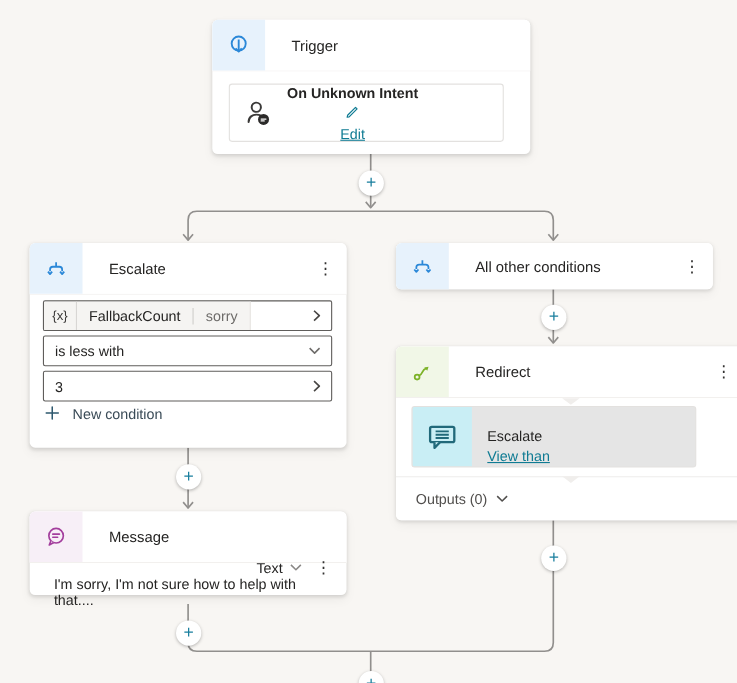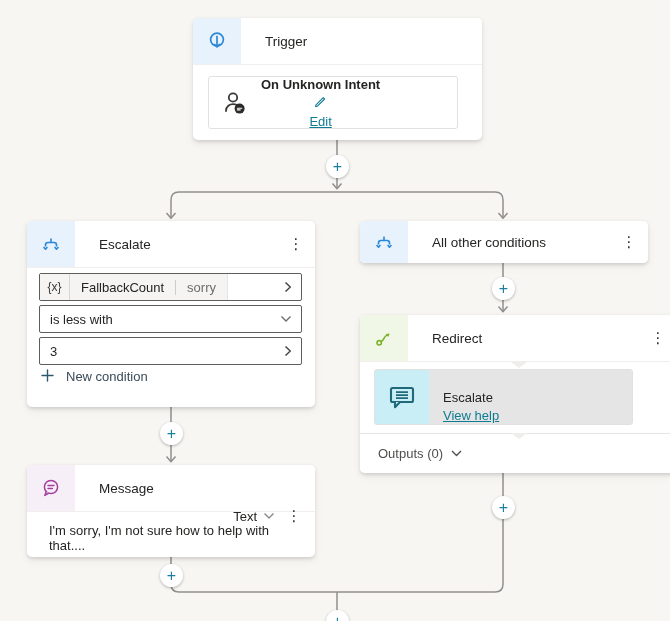--- a/index.html
+++ b/index.html
@@ -245,36 +245,36 @@
     <div class="redirect-card">
       <div class="escalate-cell">
         <svg width="28" height="27" viewBox="0 0 28 27" fill="none" stroke="#21697a" stroke-width="2.1" stroke-linejoin="round">
           <rect x="3" y="4" width="22" height="14" rx="1.5"></rect>
           <path d="M8 8.2 H20 M8 11.2 H20 M8 14.2 H20" stroke-width="1.7"></path>
           <path d="M7 18 V23.2 L12 18" fill="#c9eef5"></path>
         </svg>
       </div>
       <div class="rc-text">
         <div class="rc-title">Escalate</div>
-        <a class="link" style="display:inline-block;margin-top:3px;">View help</a>
+        <a class="link" style="display:inline-block;margin-top:3px;">View than</a>
       </div>
     </div>
 
     <span class="notch" style="top:118px;"></span>
     <div class="outputs-row">
       <span>Outputs (0)</span>
       <span style="display:flex;">
         <svg width="11" height="7" viewBox="0 0 11 7" fill="none">
             <path d="M1 1 L5.5 5.5 L10 1" stroke="#514f4d" stroke-width="1.4" stroke-linejoin="round"></path>
           </svg>
       </span>
     </div>
   </div>
 
-  <div class="node" style="left:27px;top:465px;width:288px;height:92px;">
+  <div class="node" style="left:27px;top:465px;width:288px;height:76px;">
     <div class="node-header">
       <div class="icon-cell icon-purple">
         <svg width="20" height="20" viewBox="0 0 20 20" fill="none" stroke="#a33e9d" stroke-width="1.5">
           <circle cx="10" cy="9" r="6.6"></circle>
           <path d="M5.2 13.8 L3.8 17.4 L7.8 15.1" fill="#f7eff7" stroke-linejoin="round"></path>
           <path d="M7 7.6 H13 M7 10.4 H11.4" stroke-linecap="round"></path>
         </svg>
       </div>
       <div class="node-title">Message</div>
       <div class="header-right">

